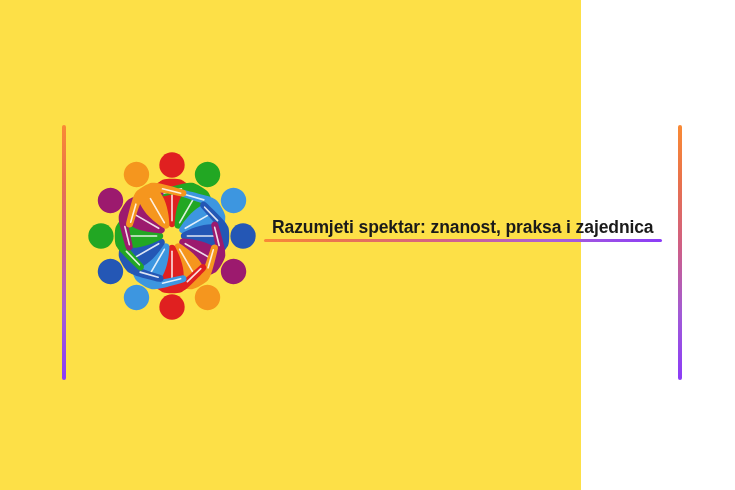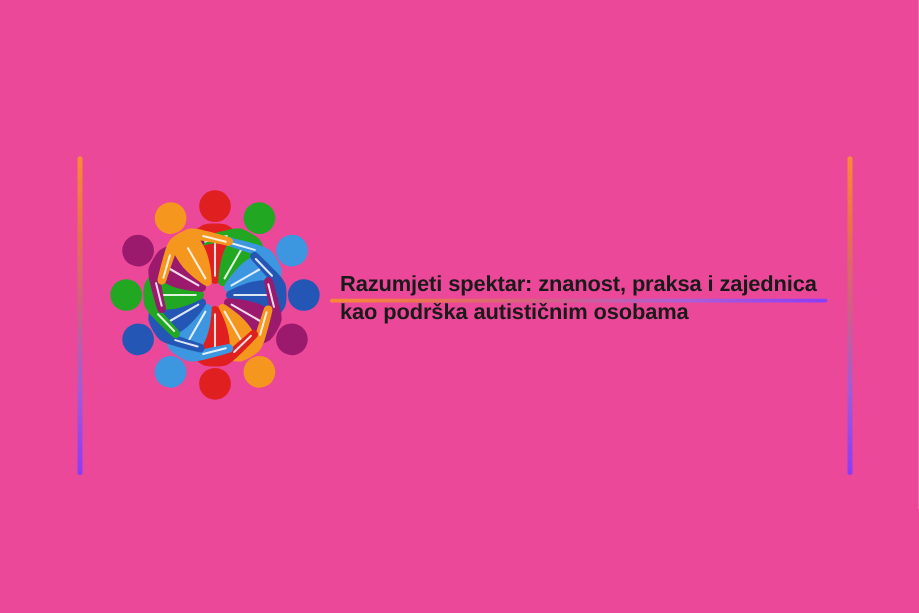--- a/index.html
+++ b/index.html
@@ -8,23 +8,23 @@
   }
   body {
     width: 735px;
     height: 490px;
     background: #ffffff;
     font-family: "Liberation Sans", sans-serif;
     overflow: hidden;
   }
   #banner {
     position: relative;
-    width: 735px;
+    width: 581px;
     height: 490px;
-    background: #ec4899;
+    background: #fde047;
   }
 
   
   .v-rule {
     position: absolute;
     top: 125px;
     width: 4px;
     height: 255px;
     border-radius: 2px;
     background: linear-gradient(to bottom, #f98a35 0%, #e9724c 22%, #cf5f86 48%, #a25bd6 74%, #8b3cf7 100%);
@@ -152,16 +152,15 @@
         <g fill="#f5961e" transform="rotate(330)">
             <use href="#person"></use>
           </g>
       </g>
     </svg>
   </div>
 
   <div id="title-block">
     <div class="title-line">Razumjeti spektar: znanost, praksa i zajednica</div>
     <div id="title-underline"></div>
-    <div class="title-line">kao podrška autističnim osobama</div>
   </div>
 
 </div>
 
 </body></html>

